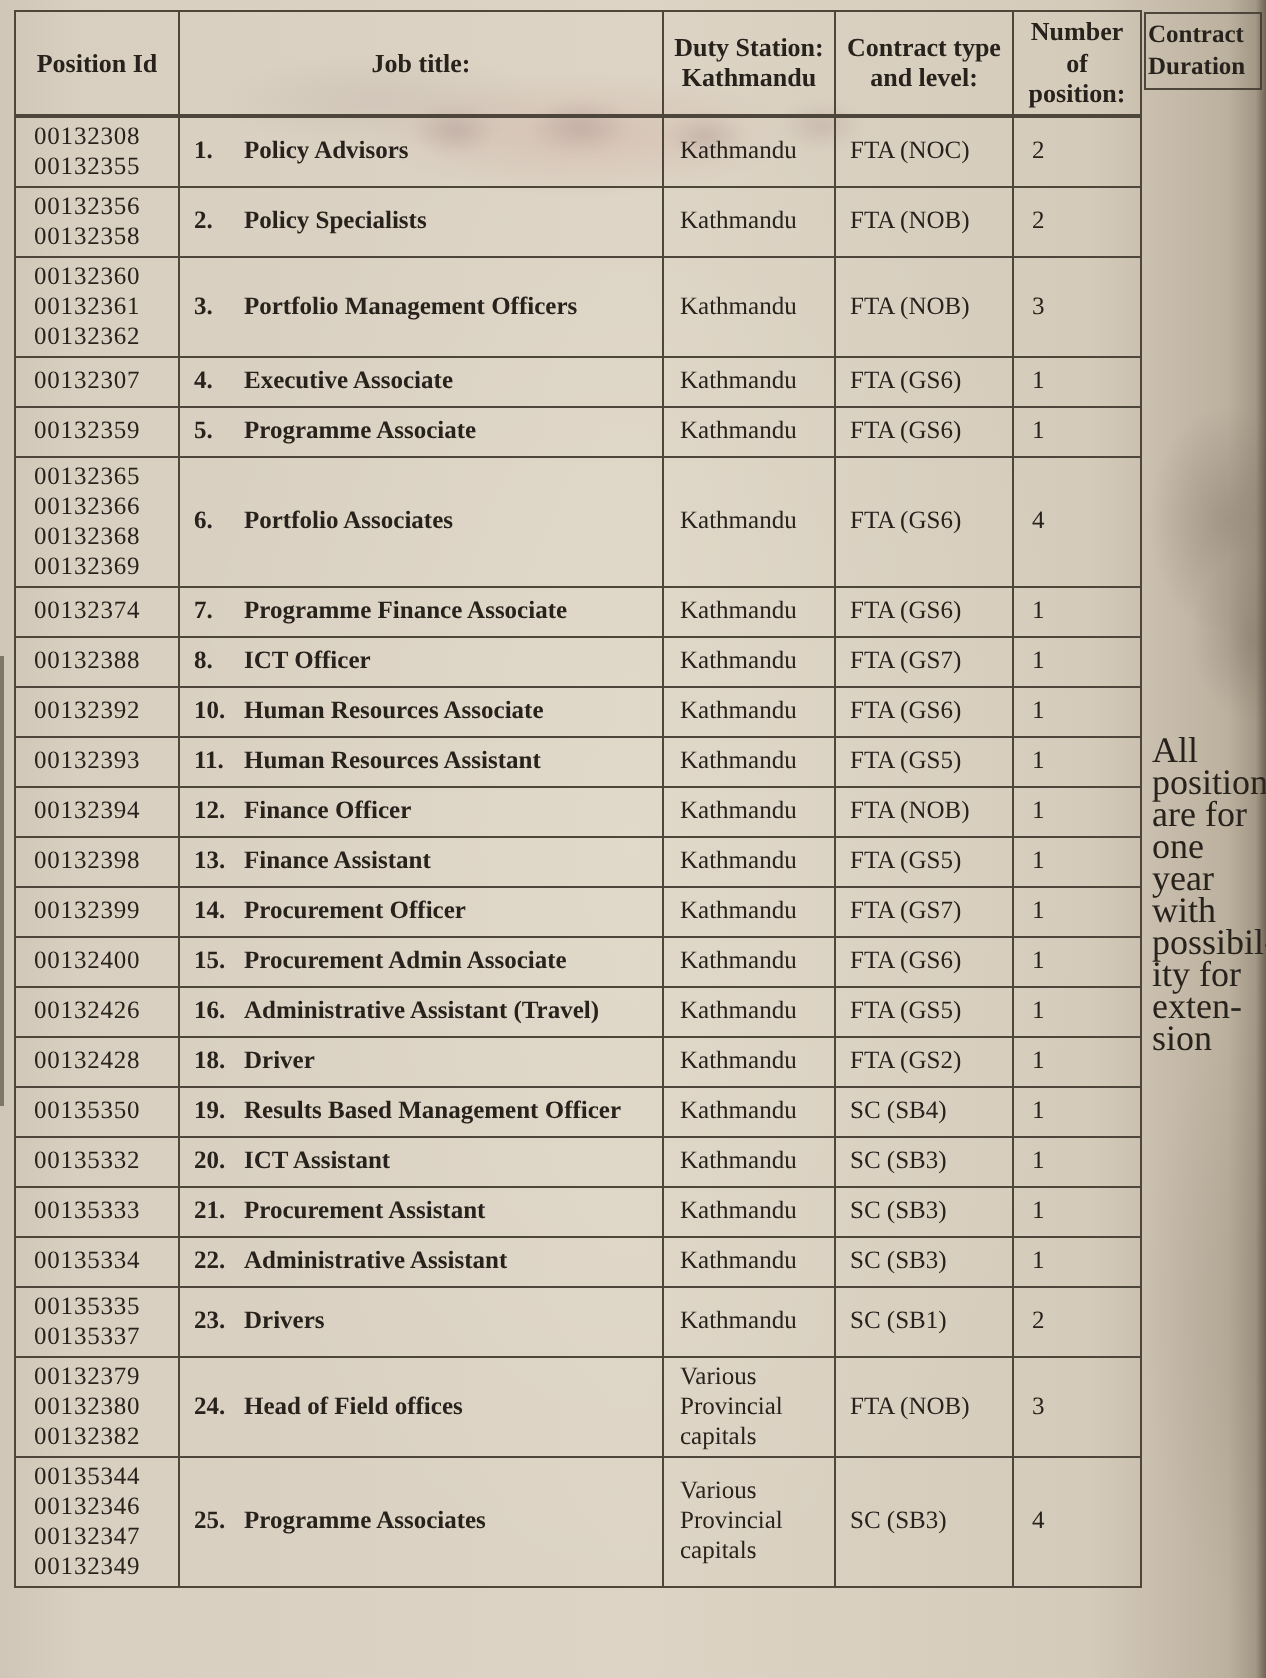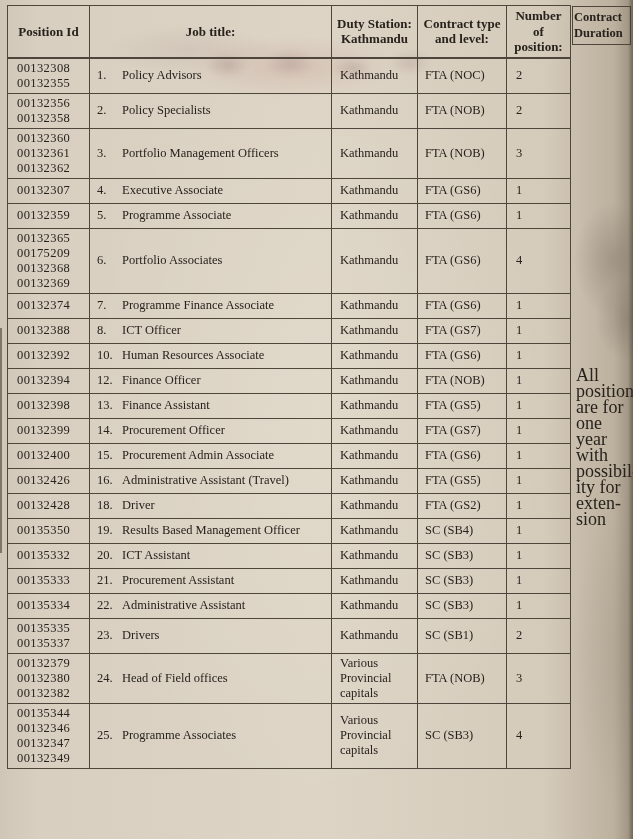--- a/index.html
+++ b/index.html
@@ -59,21 +59,21 @@
   col.c-station { width: 86px; }
   col.c-contract { width: 89px; }
   col.c-count { width: 64px; }
 
   td.cell-ids {
     white-space: pre-line;
     padding-left: 9px;
     letter-spacing: 0.4px;
     height: 20px;
   }
-  td.cell-title { padding-left: 7px; }
+  td.cell-title { padding-left: 7px; font-weight: bold; }
   td.cell-title .num { display: inline-block; width: 25px; }
   td.cell-station { padding-left: 8px; }
   td.cell-contract { padding-left: 7px; }
   td.cell-count { padding-left: 9px; }
 
   
   .duration-col {
     position: absolute; left: 572px; top: 6px; width: 59px;
   }
   .duration-header {
@@ -165,21 +165,21 @@
         </tr>
         <tr>
           <td class="cell-ids">00132359</td>
           <td class="cell-title"><span class="num">5.</span><span>Programme Associate</span></td>
           <td class="cell-station">Kathmandu</td>
           <td class="cell-contract">FTA (GS6)</td>
           <td class="cell-count">1</td>
         </tr>
         <tr>
           <td class="cell-ids">00132365
-00175209
+00132366
 00132368
 00132369</td>
           <td class="cell-title"><span class="num">6.</span><span>Portfolio Associates</span></td>
           <td class="cell-station">Kathmandu</td>
           <td class="cell-contract">FTA (GS6)</td>
           <td class="cell-count">4</td>
         </tr>
         <tr>
           <td class="cell-ids">00132374</td>
           <td class="cell-title"><span class="num">7.</span><span>Programme Finance Associate</span></td>
@@ -192,20 +192,27 @@
           <td class="cell-title"><span class="num">8.</span><span>ICT Officer</span></td>
           <td class="cell-station">Kathmandu</td>
           <td class="cell-contract">FTA (GS7)</td>
           <td class="cell-count">1</td>
         </tr>
         <tr>
           <td class="cell-ids">00132392</td>
           <td class="cell-title"><span class="num">10.</span><span>Human Resources Associate</span></td>
           <td class="cell-station">Kathmandu</td>
           <td class="cell-contract">FTA (GS6)</td>
+          <td class="cell-count">1</td>
+        </tr>
+        <tr>
+          <td class="cell-ids">00132393</td>
+          <td class="cell-title"><span class="num">11.</span><span>Human Resources Assistant</span></td>
+          <td class="cell-station">Kathmandu</td>
+          <td class="cell-contract">FTA (GS5)</td>
           <td class="cell-count">1</td>
         </tr>
         <tr>
           <td class="cell-ids">00132394</td>
           <td class="cell-title"><span class="num">12.</span><span>Finance Officer</span></td>
           <td class="cell-station">Kathmandu</td>
           <td class="cell-contract">FTA (NOB)</td>
           <td class="cell-count">1</td>
         </tr>
         <tr>

